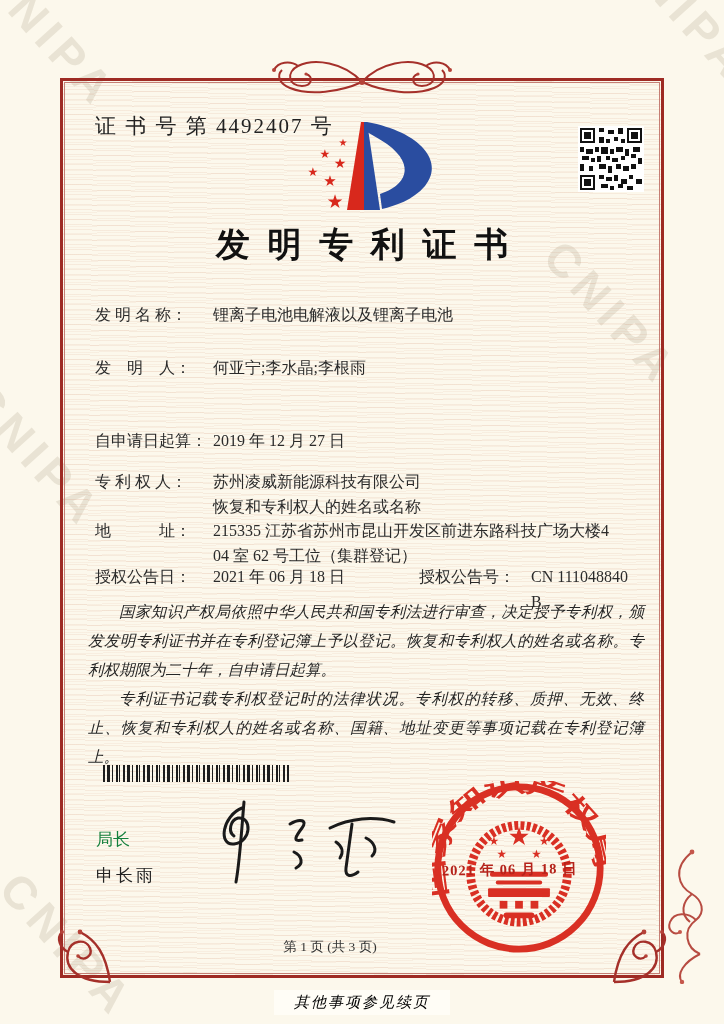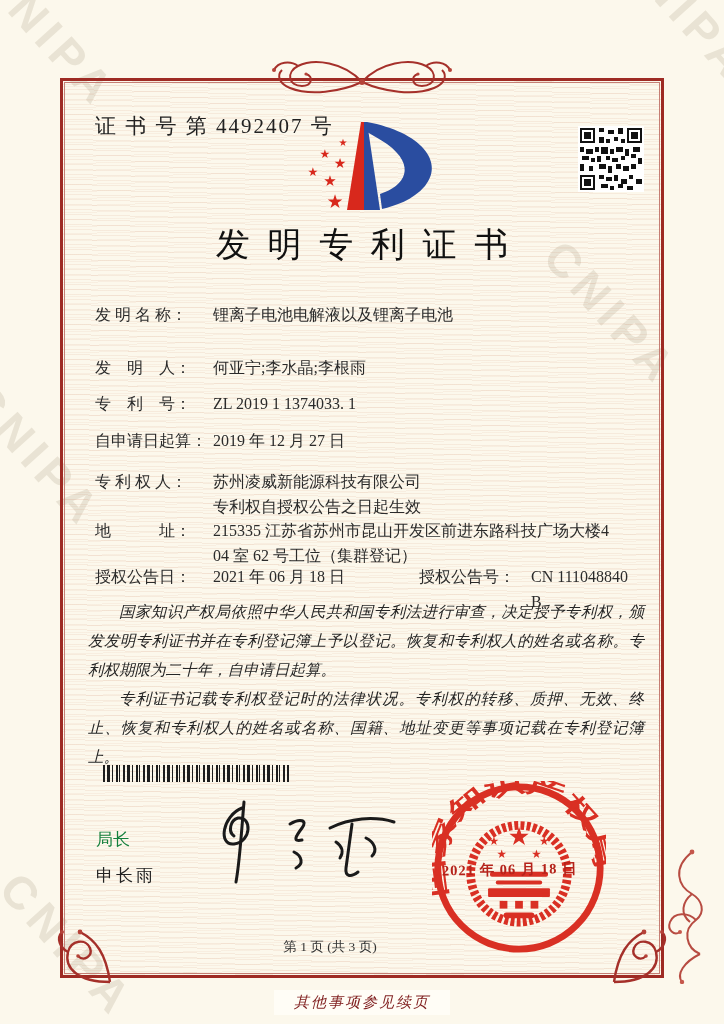--- a/index.html
+++ b/index.html
@@ -49,21 +49,21 @@
 
   
   .cert-no{
     position:absolute;left:95px;top:112px;z-index:5;
     font-size:21px;letter-spacing:2px;color:#222;
   }
   .qr{position:absolute;left:578px;top:126px;width:62px;height:62px;z-index:5;background:#fff;padding:2px;}
   .logo{position:absolute;left:283px;top:116px;width:178px;height:102px;z-index:5;}
   .title{
     position:absolute;left:0;top:222px;width:724px;z-index:5;
-    text-align:center;font-size:34px;font-weight:normal;color:#111;
+    text-align:center;font-size:34px;font-weight:bold;color:#111;
     letter-spacing:0.52em;text-indent:0.52em;
   }
 
   
   .frow{position:absolute;left:95px;width:540px;display:flex;z-index:5;font-size:16px;line-height:25px;}
   .frow .lab{flex:0 0 118px;white-space:pre;color:#2b2b2b;}
   .frow .val{flex:1;color:#2b2b2b;}
   .r1{top:302px;} .r2{top:355px;} .r3{top:391px;} .r4{top:428px;}
   .r5{top:469px;justify-content:space-between;} .r6{top:518px;} .r7{top:564px;}
   .r7 .val{flex:0 0 170px;}
@@ -100,21 +100,21 @@
     position:absolute;left:442px;top:860px;width:170px;z-index:7;
     font-size:14.5px;font-weight:bold;color:#b5221a;
     letter-spacing:1px;transform:rotate(-1deg);white-space:nowrap;
   }
 
   
   .page-num{position:absolute;left:0;top:938px;width:660px;text-align:center;font-size:13.5px;z-index:5;color:#333;}
   .note-wrap{position:absolute;left:0;top:990px;width:724px;text-align:center;z-index:5;}
   .note{
     display:inline-block;background:#fffdf6;padding:3px 20px;
-    font-size:15px;font-style:italic;color:#7f1d1d;letter-spacing:2px;
+    font-size:15px;font-style:italic;color:#000000;letter-spacing:2px;
   }
 </style>
 </head>
 <body>
 
 <div class="page">
 
   <div class="wm wm1">CNIPA</div>
   <div class="wm wm2">CNIPA</div>
   <div class="wm wm3">CNIPA</div>
@@ -254,33 +254,29 @@
   <div class="title">发明专利证书</div>
 
   <div class="frow r2">
     <span class="lab">发　明　人：</span>
     <span class="val">何亚宁;李水晶;李根雨</span>
   </div>
   <div class="frow r1">
     <span class="lab">发 明 名 称：</span>
     <span class="val">锂离子电池电解液以及锂离子电池</span>
   </div>
-  <div class="frow r3">
-    <span class="lab">专　利　号：</span>
-    <span class="val">ZL 2019 1 1374033. 1</span>
-  </div>
   <div class="frow r4">
     <span class="lab">自申请日起算：</span>
     <span class="val">2019 年 12 月 27 日</span>
   </div>
   <div class="frow r5">
     <span class="lab">专 利 权 人：</span>
     <span class="val">
       <span>苏州凌威新能源科技有限公司</span><br>
-      <span>专利权自授权公告之日起生效</span>
+      <span>恢复和专利权人的姓名或名称</span>
     </span>
   </div>
   <div class="frow r6">
     <span class="lab">地　　　址：</span>
     <span class="val">
       <span>215335 江苏省苏州市昆山开发区前进东路科技广场大楼4</span><br>
       <span>04 室 62 号工位（集群登记）</span>
     </span>
   </div>
   <div class="frow r7">

